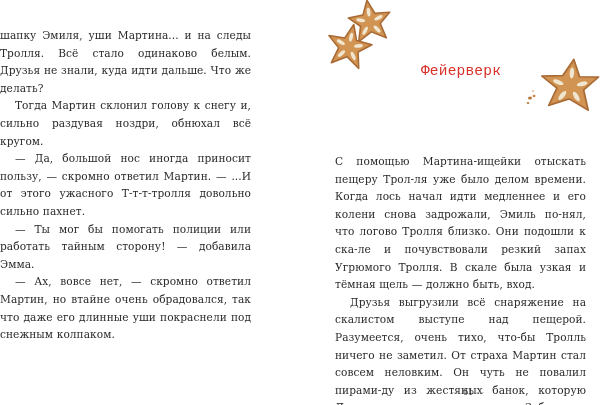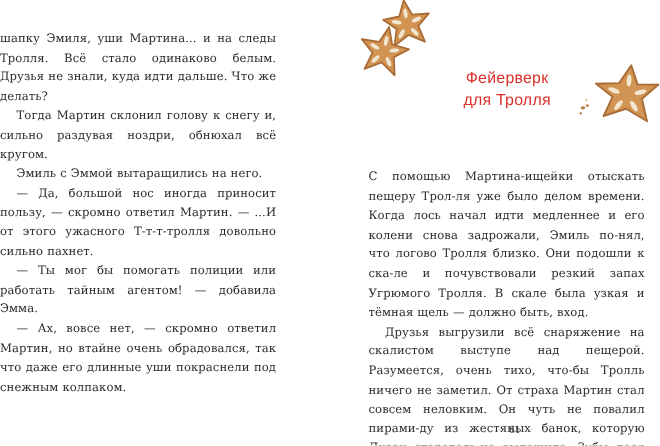--- a/index.html
+++ b/index.html
@@ -54,21 +54,21 @@
       left: 35px;
       top: 153px;
       width: 251px;
     }
     .chapter-title {
       position: absolute;
       left: 102px;
       top: 61px;
       width: 118px;
       text-align: center;
-      font-family: Liberation Sans, sans-serif;
+      font-family: Liberation Mono, monospace;
       font-size: 14.5px;
       line-height: 20px;
       color: #d9302a;
       letter-spacing: 0.2px;
       font-weight: normal;
     }
     .chapter-title span {
       display: block;
     }
     .page-number {
@@ -91,23 +91,22 @@
       position: absolute;
     }
   </style>
 </head>
 <body>
 
 <div class="page page-left">
   <div class="text-block left-text">
     <p>шапку Эмиля, уши Мартина... и на следы Тролля. Всё стало одинаково белым. Друзья не знали, куда идти дальше. Что же делать?</p>
     <p class="indent">Тогда Мартин склонил голову к снегу и, сильно раздувая ноздри, обнюхал всё кругом.</p>
-    <p class="indent">Эмиль с Эммой вытаращились на него.</p>
     <p class="indent">— Да, большой нос иногда приносит пользу, — скромно ответил Мартин. — ...И от этого ужасного Т-т-т-тролля довольно сильно пахнет.</p>
-    <p class="indent">— Ты мог бы помогать полиции или работать тайным агентом! — добавила Эмма.</p>
+    <p class="indent">— Ты мог бы помогать полиции или работать тайным сторону! — добавила Эмма.</p>
     <p class="indent">— Ах, вовсе нет, — скромно ответил Мартин, но втайне очень обрадовался, так что даже его длинные уши покраснели под снежным колпаком.</p>
   </div>
 </div>
 
 <div class="page page-right">
 
   <svg class="cookie" style="left:22px; top:0px;" width="80" height="72" viewBox="0 0 80 72">
 
     <g transform="translate(48,22) rotate(-8)">
       <path d="M0,-22 L6,-8 L21,-7 L10,3 L14,18 L0,10 L-14,18 L-10,3 L-21,-7 L-6,-8 Z" fill="#c8884a" stroke="#a86a34" stroke-width="1.5" stroke-linejoin="round"></path>
@@ -125,21 +124,20 @@
       <ellipse cx="0" cy="-10" rx="1.8" ry="4.5" fill="#f1e6cf"></ellipse>
       <ellipse cx="9" cy="-3" rx="1.8" ry="4.5" fill="#f1e6cf" transform="rotate(72 9 -3)"></ellipse>
       <ellipse cx="6" cy="8" rx="1.8" ry="4.5" fill="#f1e6cf" transform="rotate(144 6 8)"></ellipse>
       <ellipse cx="-6" cy="8" rx="1.8" ry="4.5" fill="#f1e6cf" transform="rotate(-144 -6 8)"></ellipse>
       <ellipse cx="-9" cy="-3" rx="1.8" ry="4.5" fill="#f1e6cf" transform="rotate(-72 -9 -3)"></ellipse>
     </g>
   </svg>
 
   <div class="chapter-title">
     <span>Фейерверк</span>
-    <span>для Тролля</span>
   </div>
 
   <svg class="cookie" style="left:226px; top:56px;" width="74" height="62" viewBox="0 0 74 62">
 
     <g>
       <ellipse cx="4" cy="42" rx="2" ry="1.5" fill="#b57840"></ellipse>
       <ellipse cx="8" cy="40" rx="1.5" ry="1.2" fill="#c8884a"></ellipse>
       <ellipse cx="2" cy="47" rx="1.3" ry="1" fill="#b57840"></ellipse>
       <circle cx="7" cy="35" r="0.8" fill="#c8884a"></circle>
     </g>

